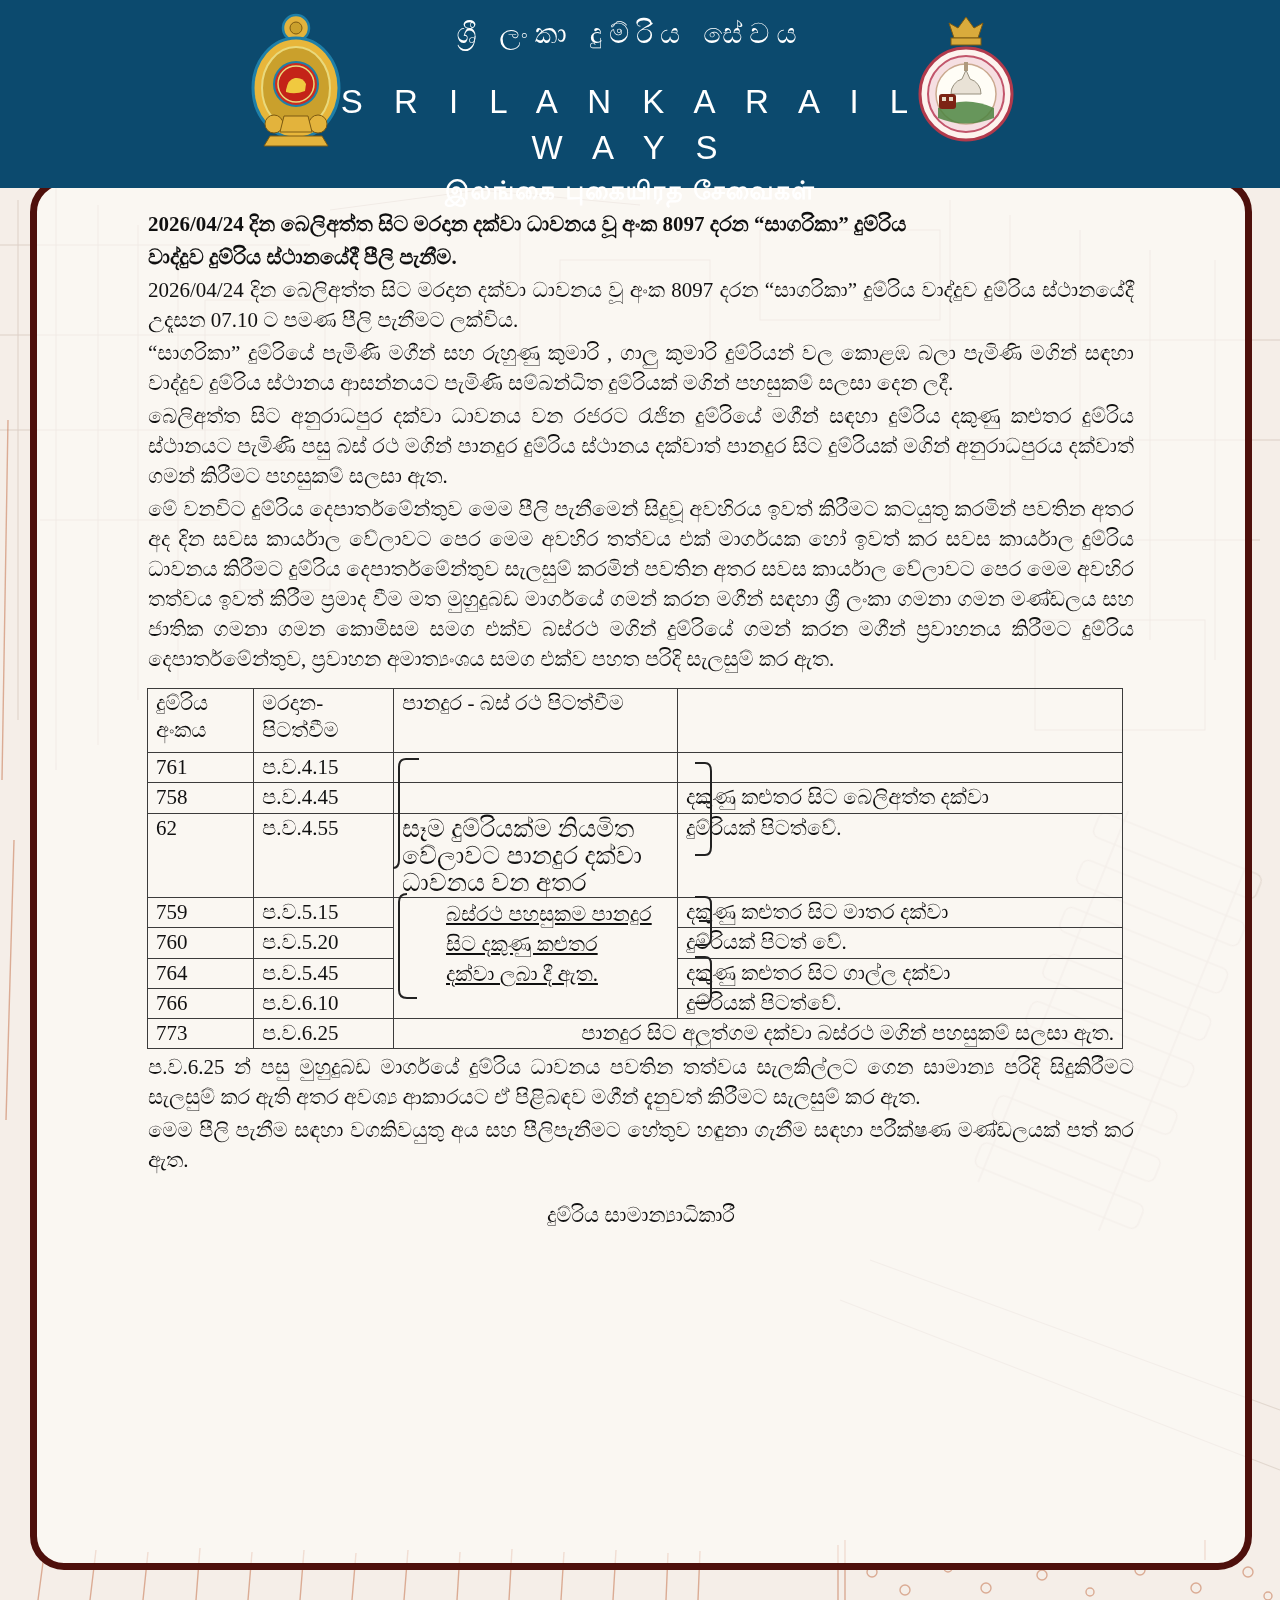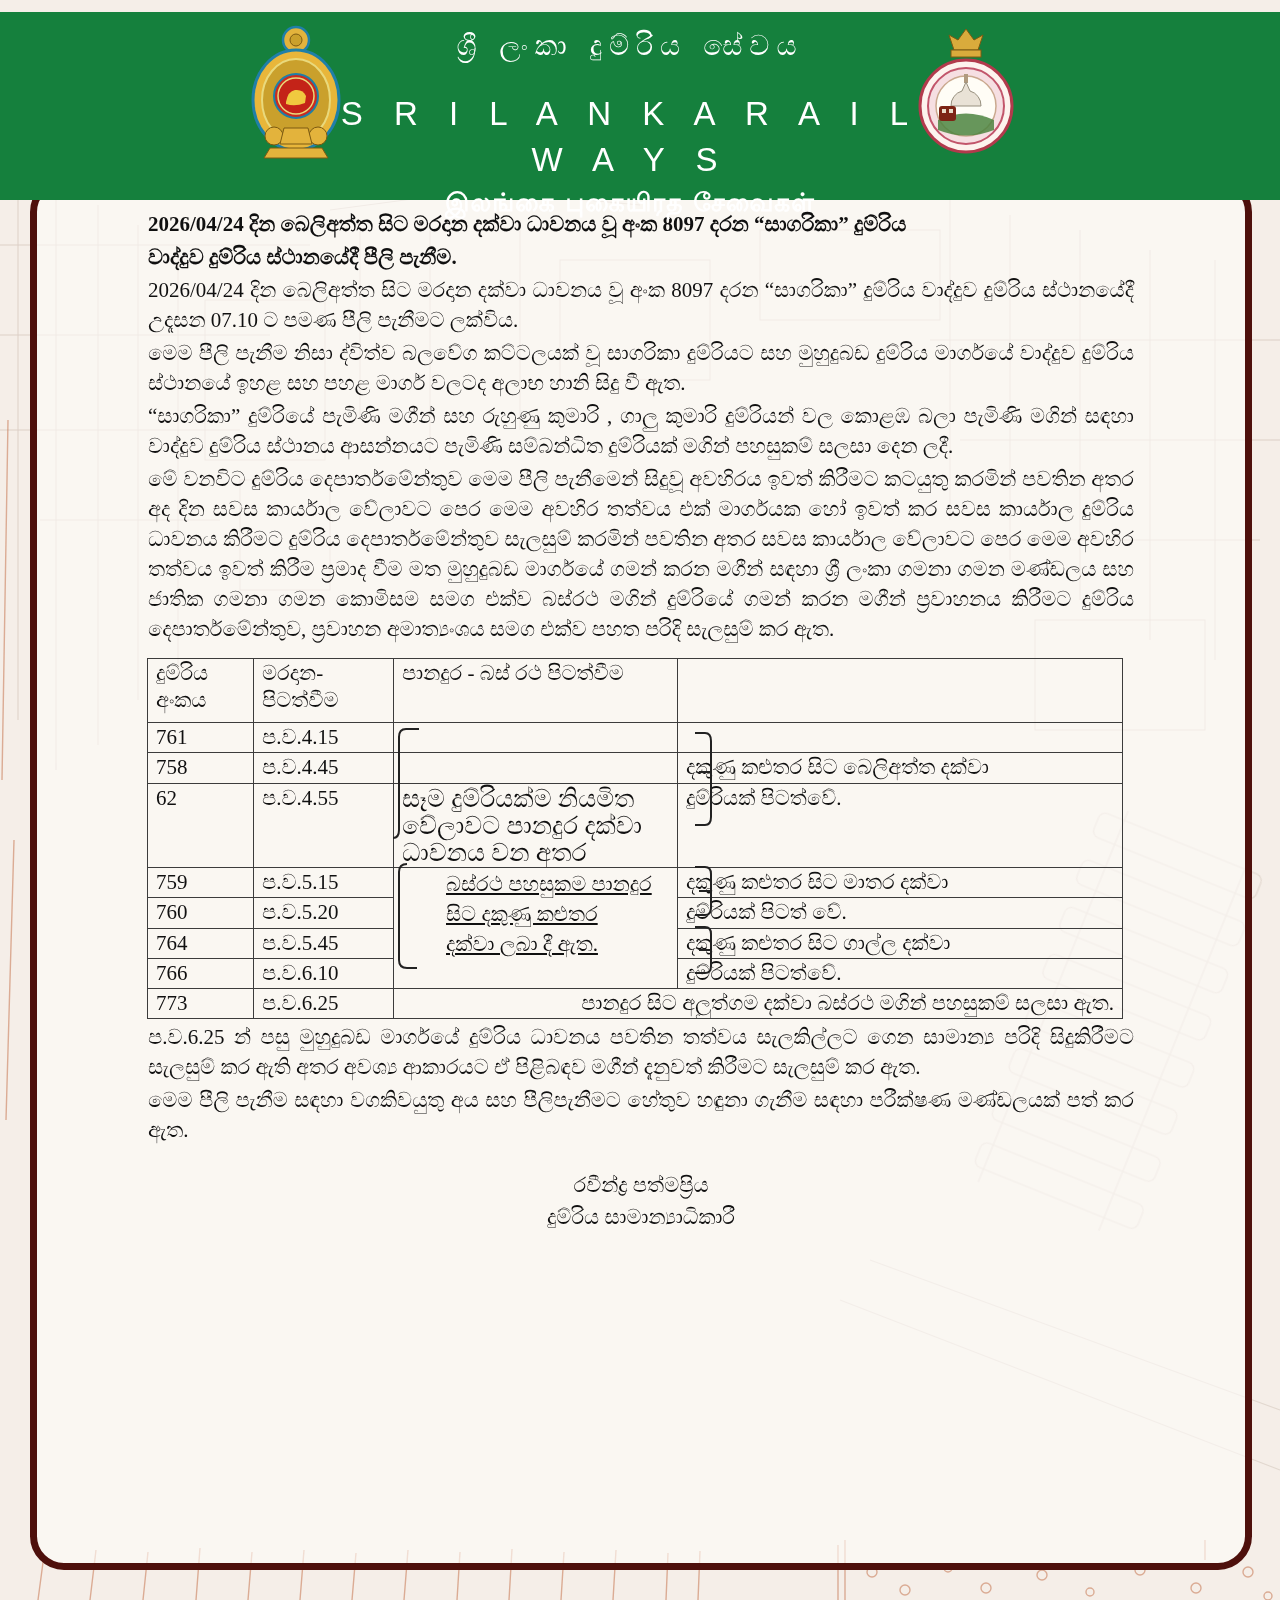--- a/index.html
+++ b/index.html
@@ -1,20 +1,20 @@
 <!DOCTYPE html>
 <html><head>
 <meta charset="utf-8">
 <style>
   html,body{margin:0;padding:0;background:#e9e2da;}
   .page{position:relative;width:1280px;height:1600px;overflow:hidden;background:#f5eee8;
         font-family:"Liberation Serif","DejaVu Sans",serif;color:#101010;}
   .watermark{position:absolute;left:0;top:0;z-index:0;}
   
-  .banner{position:absolute;left:0;top:12px;width:1280px;height:188px;background:#15803d;z-index:3;}
+  .banner{position:absolute;left:0;top:0;width:1280px;height:188px;background:#0c4a6e;z-index:3;}
   .banner-center{position:absolute;left:330px;top:14px;width:600px;text-align:center;color:#ffffff;}
   .banner-sinhala{font-size:28px;letter-spacing:7px;line-height:40px;font-family:"DejaVu Sans",sans-serif;}
   .banner-english{font-size:33px;letter-spacing:11px;line-height:46px;font-family:"Liberation Sans",sans-serif;margin-top:25px;}
   .banner-tamil{font-size:25px;letter-spacing:1px;line-height:40px;font-weight:bold;font-family:"DejaVu Sans",sans-serif;}
   .emblem{position:absolute;left:240px;top:8px;}
   .crest{position:absolute;left:916px;top:14px;}
   
   .frame{position:absolute;left:30px;top:178px;width:1222px;height:1392px;box-sizing:border-box;
          border:7px solid #4e100c;border-radius:34px;background:rgba(253,251,248,0.62);z-index:1;}
   .doc{position:absolute;left:145px;top:206px;width:992px;z-index:2;}
@@ -128,22 +128,22 @@
         <rect x="33" y="83" width="4" height="4" fill="#e9dcc8"></rect>
       </svg>
     </div>
   </div>
 
   <div class="doc">
     <p class="title">2026/04/24 දින බෙලිඅත්ත සිට මරදාන දක්වා ධාවනය වූ අංක 8097 දරන “සාගරිකා” දුම්රිය</p>
     <p class="title">වාද්දුව දුම්රිය ස්ථානයේදී පීලි පැනීම.</p>
 
     <p class="mt1">2026/04/24 දින බෙලිඅත්ත සිට මරදාන දක්වා ධාවනය වූ අංක 8097 දරන “සාගරිකා” දුම්රිය වාද්දුව දුම්රිය ස්ථානයේදී උදෑසන 07.10 ට පමණ පීලි පැනීමට ලක්විය.</p>
-    <p class="mt2">මෙම පීලි පැනීම නිසා ද්විත්ව බලවේග කට්ටලයක් වූ සාගරිකා දුම්රියට සහ මුහුදුබඩ දුම්රිය මාර්ගයේ වාද්දුව දුම්රිය ස්ථානයේ ඉහළ සහ පහළ මාර්ග වලටද අලාභ හානි සිදු වී ඇත.</p>
     <p class="mt2">“සාගරිකා” දුම්රියේ පැමිණි මගීන් සහ  රුහුණු කුමාරි , ගාලු කුමාරි දුම්රියන් වල කොළඹ බලා පැමිණි මගින් සඳහා වාද්දුව දුම්රිය ස්ථානය ආසන්නයට පැමිණි සම්බන්ධිත දුම්රියක් මගින් පහසුකම් සලසා දෙන ලදී.</p>
+    <p class="mt3">බෙලිඅත්ත සිට අනුරාධපුර දක්වා ධාවනය වන  රජරට රැජින දුම්රියේ මගීන් සඳහා දුම්රිය දකුණු කළුතර දුම්රිය ස්ථානයට පැමිණි පසු බස් රථ මගින් පානදුර දුම්රිය ස්ථානය දක්වාත් පානදුර සිට දුම්රියක් මගින් අනුරාධපුරය දක්වාත් ගමන් කිරීමට පහසුකම් සලසා ඇත.</p>
     <p class="mt3">මේ වනවිට දුම්රිය දෙපාර්තමේන්තුව මෙම පීලි පැනීමෙන් සිදුවූ අවහිරය ඉවත් කිරීමට කටයුතු කරමින් පවතින අතර අද දින සවස කාර්යාල වේලාවට පෙර මෙම අවහිර තත්වය එක් මාර්ගයක හෝ ඉවත් කර සවස කාර්යාල දුම්රිය ධාවනය කිරීමට දුම්රිය දෙපාර්තමේන්තුව සැලසුම් කරමින් පවතින අතර සවස කාර්යාල වේලාවට පෙර  මෙම අවහිර තත්වය ඉවත් කිරීම ප්‍රමාද වීම මත මුහුදුබඩ මාර්ගයේ ගමන් කරන මගීන් සඳහා ශ්‍රී ලංකා ගමනා ගමන මණ්ඩලය සහ ජාතික ගමනා ගමන කොමිසම සමග එක්ව බස්රථ මගින් දුම්රියේ ගමන් කරන මගීන් ප්‍රවාහනය කිරීමට දුම්රිය දෙපාර්තමේන්තුව, ප්‍රවාහන අමාත්‍යංශය සමග එක්ව පහත පරිදි සැලසුම් කර ඇත.</p>
 
     <div class="table-wrap">
       <table class="sched">
         <colgroup>
             <col style="width:106px">
             <col style="width:140px">
             <col style="width:284px">
             <col style="width:445px">
           </colgroup>
@@ -225,18 +225,17 @@
       </svg>
       <svg class="br" style="left:546px;top:266px" width="26" height="54">
         <path d="M2 3 H12 Q18 3 18 10 V42 Q18 49 12 49 H2 M18 26 H6" fill="none" stroke="#222" stroke-width="2"></path>
       </svg>
     </div>
 
     <p class="mt1">ප.ව.6.25 න් පසු මුහුදුබඩ මාර්ගයේ දුම්රිය ධාවනය පවතින තත්වය සැලකිල්ලට ගෙන සාමාන්‍ය පරිදි සිදුකිරීමට සැලසුම් කර ඇති අතර අවශ්‍ය ආකාරයට ඒ පිළිබඳව මගීන් දැනුවත් කිරීමට සැලසුම් කර ඇත.</p>
     <p class="mt2">මෙම පීලි පැනීම සඳහා වගකිවයුතු අය සහ පීලිපැනීමට හේතුව හඳුනා ගැනීම සඳහා පරීක්ෂණ මණ්ඩලයක් පත් කර ඇත.</p>
 
     <div class="sig">
-      <div>රවීන්ද්‍ර පත්මප්‍රිය</div>
       <div>දුම්රිය සාමාන්‍යාධිකාරී</div>
     </div>
   </div>
 
 </div>
 
 </body></html>

